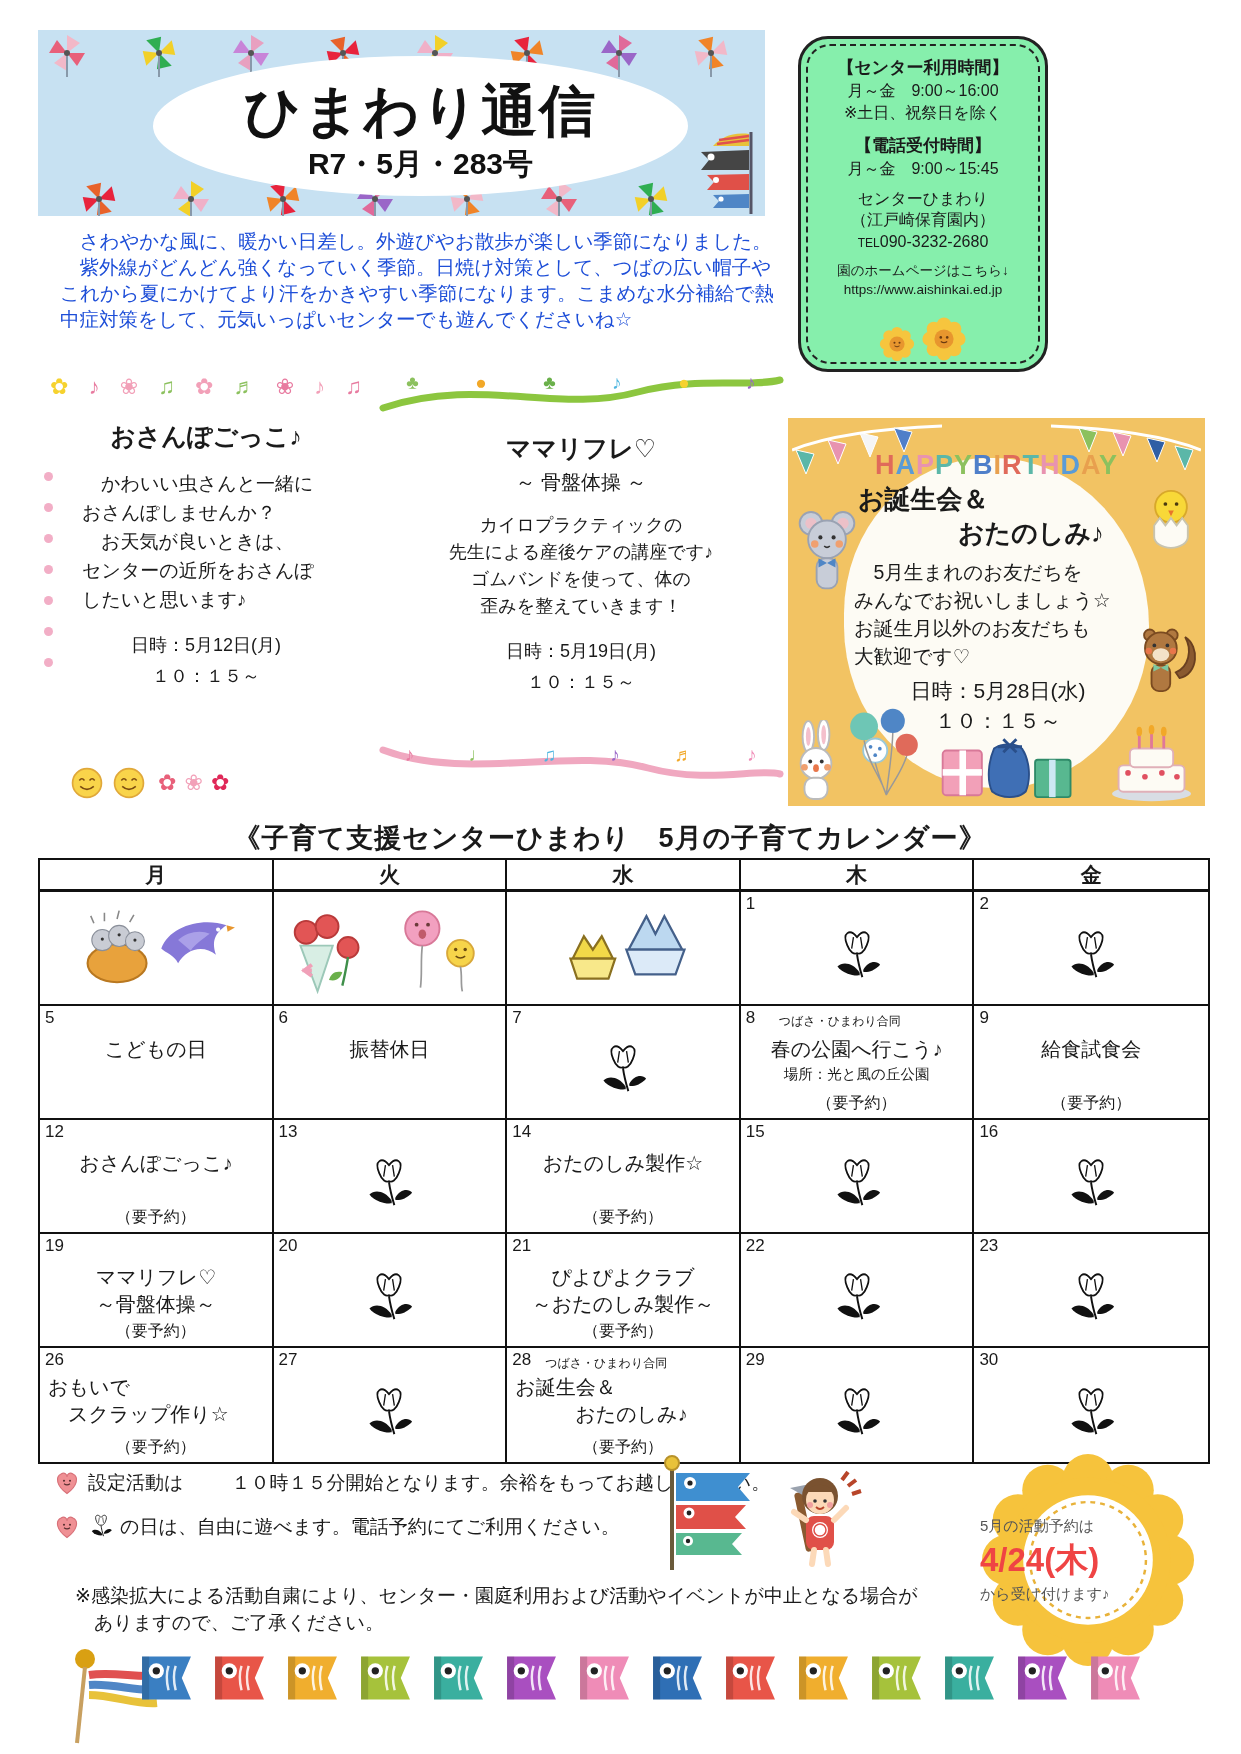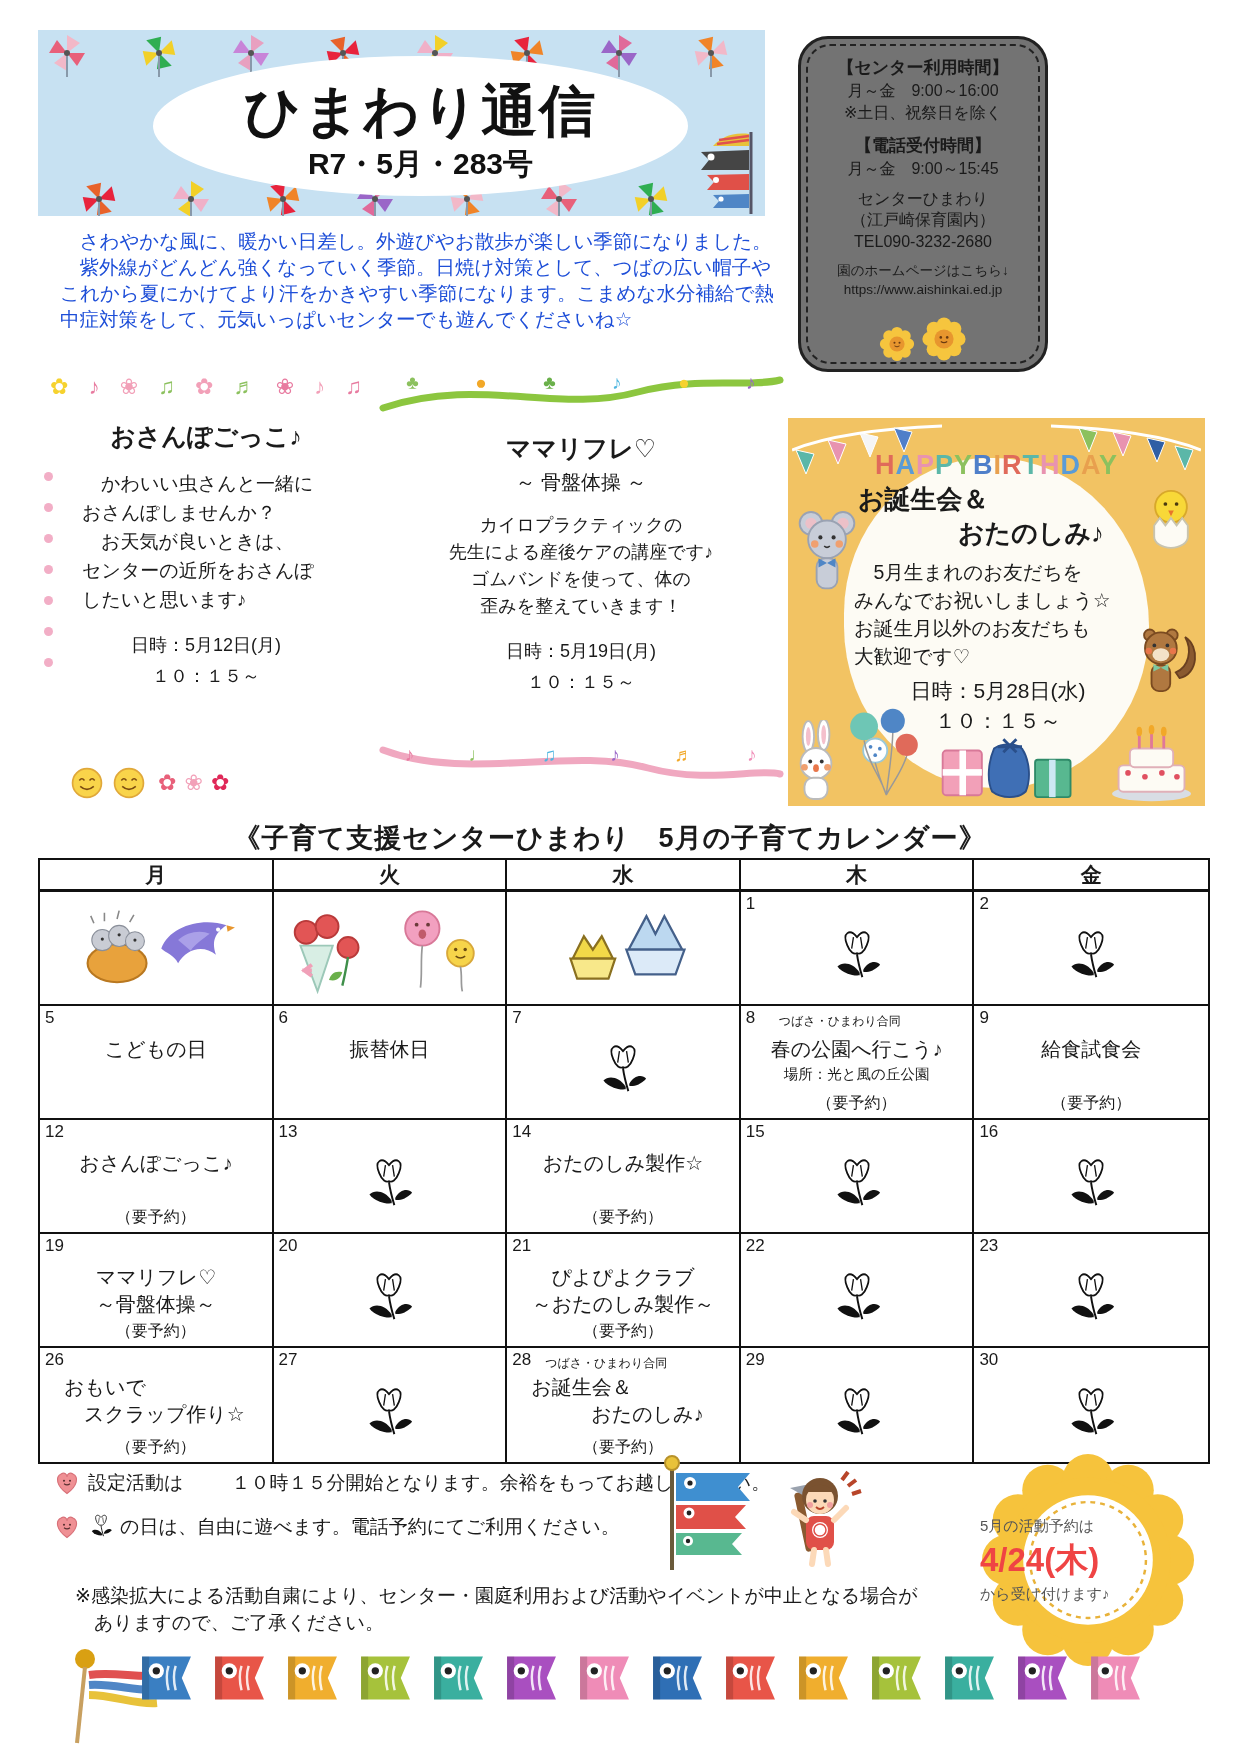--- a/index.html
+++ b/index.html
@@ -10,21 +10,21 @@
   .masthead{position:absolute;left:38px;top:30px;width:727px;height:186px;background:#c7e1f2;overflow:hidden;}
   .masthead-oval{position:absolute;left:115px;top:26px;width:535px;height:140px;background:#fff;border-radius:50%;}
   .masthead-title{position:absolute;left:0;top:18px;width:100%;text-align:center;font-size:56px;font-weight:900;letter-spacing:2px;color:#111;}
   .masthead-issue{position:absolute;left:0;top:88px;width:100%;text-align:center;font-size:30px;font-weight:900;color:#111;}
   .pinrow{position:absolute;left:0;width:100%;height:46px;}
   #pinwheels-top{top:2px;} #pinwheels-bottom{top:148px;}
   .pinwheel{position:absolute;top:0;}
   .mast-koi{position:absolute;right:2px;top:100px;}
 
   
-  .info-box{position:absolute;left:798px;top:36px;width:244px;height:330px;border:3px solid #222;border-radius:30px;background:#737373;}
+  .info-box{position:absolute;left:798px;top:36px;width:244px;height:330px;border:3px solid #222;border-radius:30px;background:#86efac;}
   .info-box:before{content:"";position:absolute;inset:5px;border:2px dashed #222;border-radius:24px;}
   .ib-inner{position:absolute;inset:14px 10px;text-align:center;line-height:1.35;}
   .ib-h{font-size:17px;font-weight:700;margin-top:4px;}
   .ib-t{font-size:16px;}
   .ib-small{font-size:13.5px;margin-top:10px;}
   .ib-url{font-size:13.5px;}
   .ib-gap{height:8px;}
   .ib-flowers{position:absolute;bottom:2px;left:0;width:100%;text-align:center;}
 
   
@@ -61,21 +61,21 @@
   .cal-title{position:absolute;left:26px;top:820px;width:1168px;text-align:center;font-size:27px;font-weight:900;letter-spacing:1px;}
   #calendar-grid{position:absolute;left:38px;top:858px;width:1168px;border:2.5px solid #111;
      display:grid;grid-template-columns:repeat(5,1fr);grid-template-rows:32px repeat(5,114px);background:#fff;}
   .cal-head{border-right:2px solid #111;border-bottom:3px solid #111;display:flex;align-items:center;justify-content:center;font-size:21px;font-weight:600;}
   .cal-cell{border-right:2px solid #111;border-bottom:2px solid #111;position:relative;font-size:20px;}
   .cal-head:nth-child(5n), .cal-cell.last-col{border-right:none;}
   .cal-cell.last-row{border-bottom:none;}
   .cell-day{position:absolute;top:2px;left:5px;font-size:17px;}
   .cell-tag{position:absolute;top:7px;left:38px;font-size:12px;}
   .cell-lines{margin-top:30px;text-align:center;line-height:27px;}
-  .cell-lines.left{text-align:left;padding-left:24px;margin-top:26px;}
+  .cell-lines.left{text-align:left;padding-left:8px;margin-top:26px;}
   .cell-sub{text-align:center;font-size:14.5px;margin-top:2px;}
   .cell-note{position:absolute;bottom:4px;left:0;width:100%;text-align:center;font-size:16px;}
   .cell-tulip{position:absolute;left:50%;top:50%;transform:translate(-50%,-46%);}
   .cell-art{position:absolute;left:50%;top:50%;transform:translate(-50%,-50%);}
 
   
   .note{position:absolute;left:52px;display:flex;align-items:center;gap:6px;font-size:19px;}
   #note-1{top:1468px;} #note-2{top:1512px;text-align:center;}
   .u{margin-left:48px;}
 
@@ -408,21 +408,21 @@
     <div class="ib-inner">
       <div class="ib-h">【センター利用時間】</div>
       <div class="ib-t">月～金　9:00～16:00</div>
       <div class="ib-t">※土日、祝祭日を除く</div>
       <div class="ib-gap"></div>
       <div class="ib-h">【電話受付時間】</div>
       <div class="ib-t">月～金　9:00～15:45</div>
       <div class="ib-gap"></div>
       <div class="ib-t">センターひまわり</div>
       <div class="ib-t">（江戸崎保育園内）</div>
-      <div class="ib-t"><span style="font-size:16px">TEL</span><span>090-3232-2680</span></div>
+      <div class="ib-t"><span style="font-size:12px">TEL</span><span>090-3232-2680</span></div>
       <div class="ib-small">園のホームページはこちら↓</div>
       <div class="ib-url">https://www.aishinkai.ed.jp</div>
     </div>
     <div class="ib-flowers">
       <svg width="38" height="38">
           <use href="#sym-sunflower"></use>
         </svg>
       <svg width="48" height="48">
           <use href="#sym-sunflower"></use>
         </svg>

